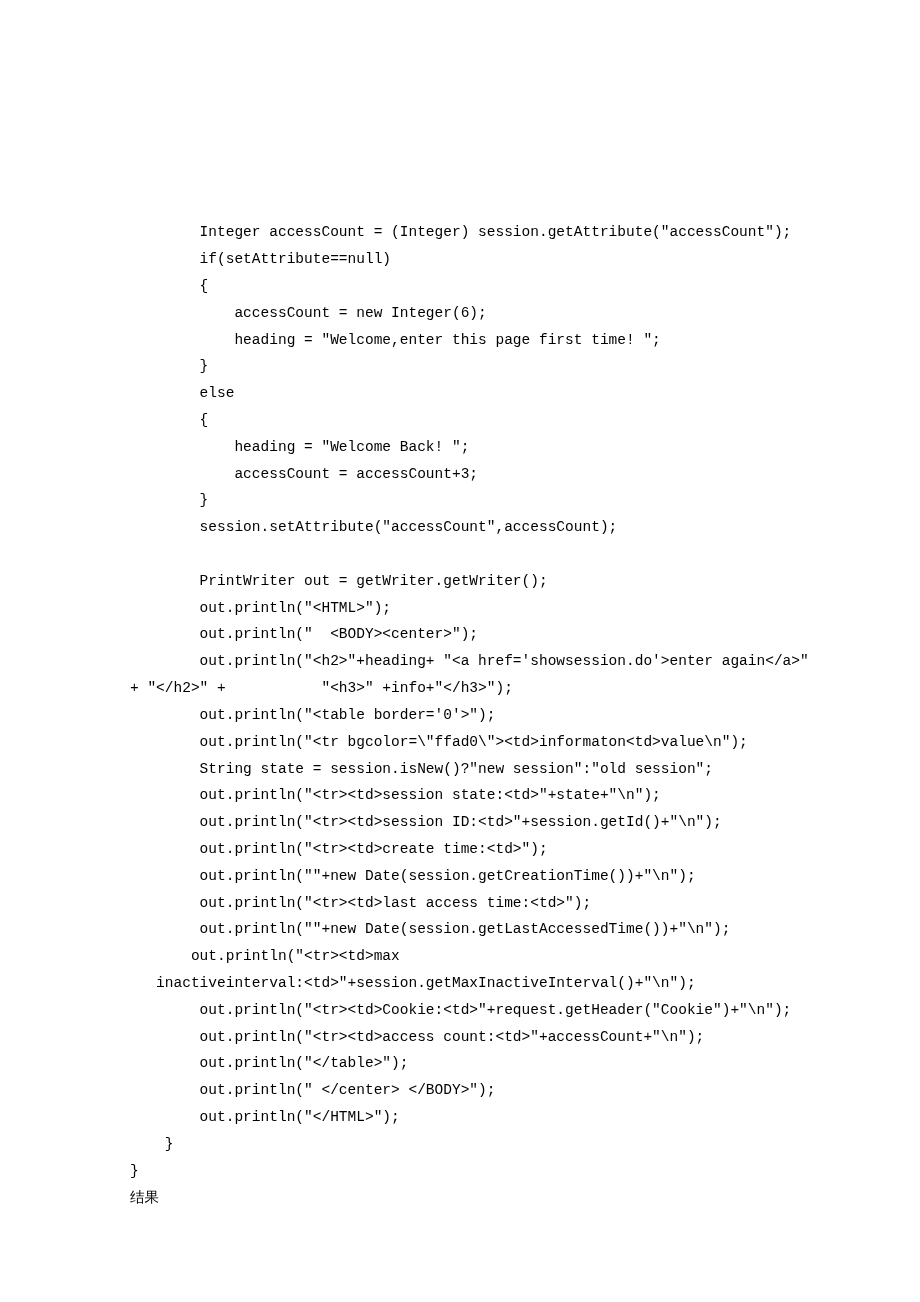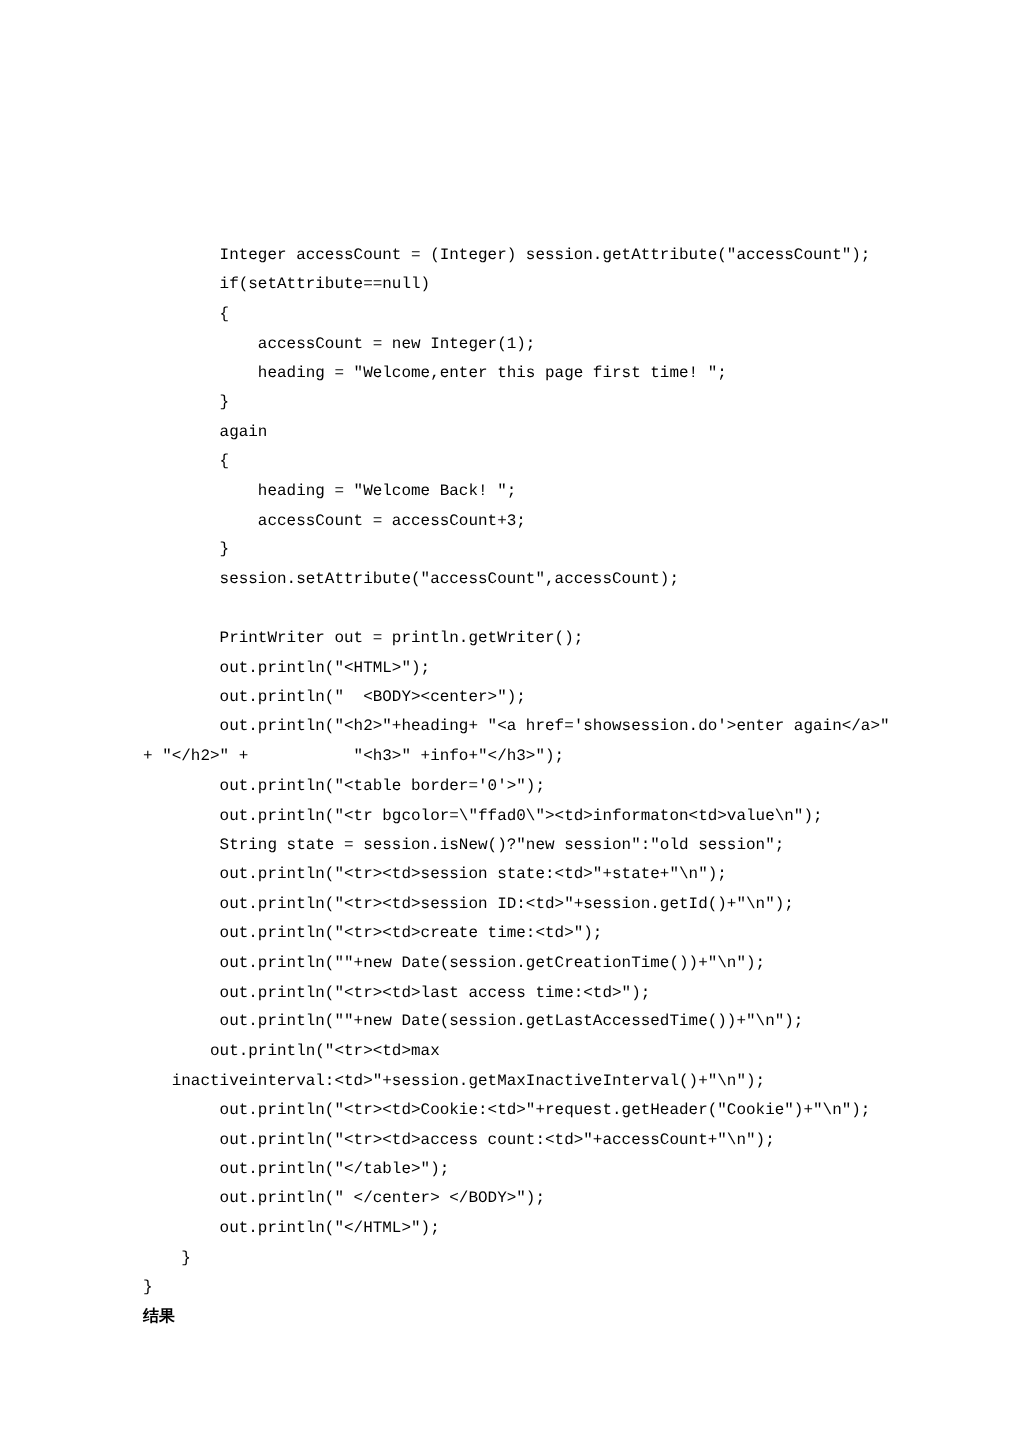--- a/index.html
+++ b/index.html
@@ -17,42 +17,42 @@
     color: #000;
     padding-top: 112px;
     padding-left: 130px;
     padding-right: 60px;
     white-space: pre;
   }
   .code {
     font-family: "SimSun", "宋体", "Courier New", monospace;
   }
   .result-label {
-    font-weight: bold;
+    font-weight: normal;
   }
 </style>
 </head>
 <body>
 
 
 
 <div class="code"><span>        Integer accessCount = (Integer) session.getAttribute("accessCount");</span>
 <span>        if(setAttribute==null)</span>
 <span>        {</span>
-<span>            accessCount = new Integer(1);</span>
+<span>            accessCount = new Integer(6);</span>
 <span>            heading = "Welcome,enter this page first time! ";</span>
 <span>        }</span>
-<span>        again</span>
+<span>        else</span>
 <span>        {</span>
 <span>            heading = "Welcome Back! ";</span>
 <span>            accessCount = accessCount+3;</span>
 <span>        }</span>
 <span>        session.setAttribute("accessCount",accessCount);</span>
 <span></span>
-<span>        PrintWriter out = println.getWriter();</span>
+<span>        PrintWriter out = getWriter.getWriter();</span>
 <span>        out.println("&lt;HTML&gt;");</span>
 <span>        out.println("  &lt;BODY&gt;&lt;center&gt;");</span>
 <span>        out.println("&lt;h2&gt;"+heading+ "&lt;a href='showsession.do'&gt;enter again&lt;/a&gt;"</span>
 <span>+ "&lt;/h2&gt;" +           "&lt;h3&gt;" +info+"&lt;/h3&gt;");</span>
 <span>        out.println("&lt;table border='0'&gt;");</span>
 <span>        out.println("&lt;tr bgcolor=\"ffad0\"&gt;&lt;td&gt;informaton&lt;td&gt;value\n");</span>
 <span>        String state = session.isNew()?"new session":"old session";</span>
 <span>        out.println("&lt;tr&gt;&lt;td&gt;session state:&lt;td&gt;"+state+"\n");</span>
 <span>        out.println("&lt;tr&gt;&lt;td&gt;session ID:&lt;td&gt;"+session.getId()+"\n");</span>
 <span>        out.println("&lt;tr&gt;&lt;td&gt;create time:&lt;td&gt;");</span>

